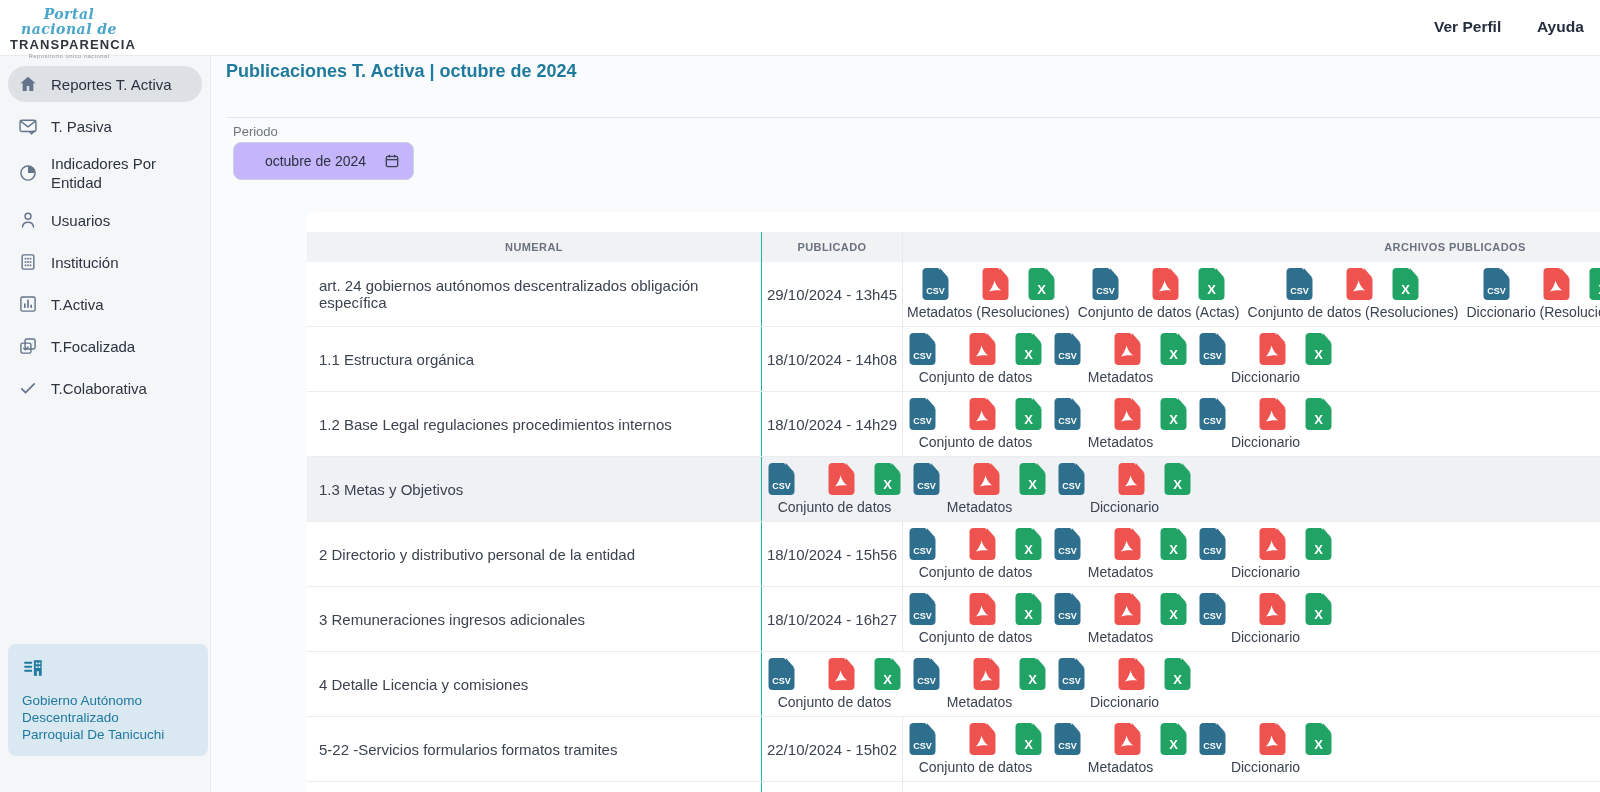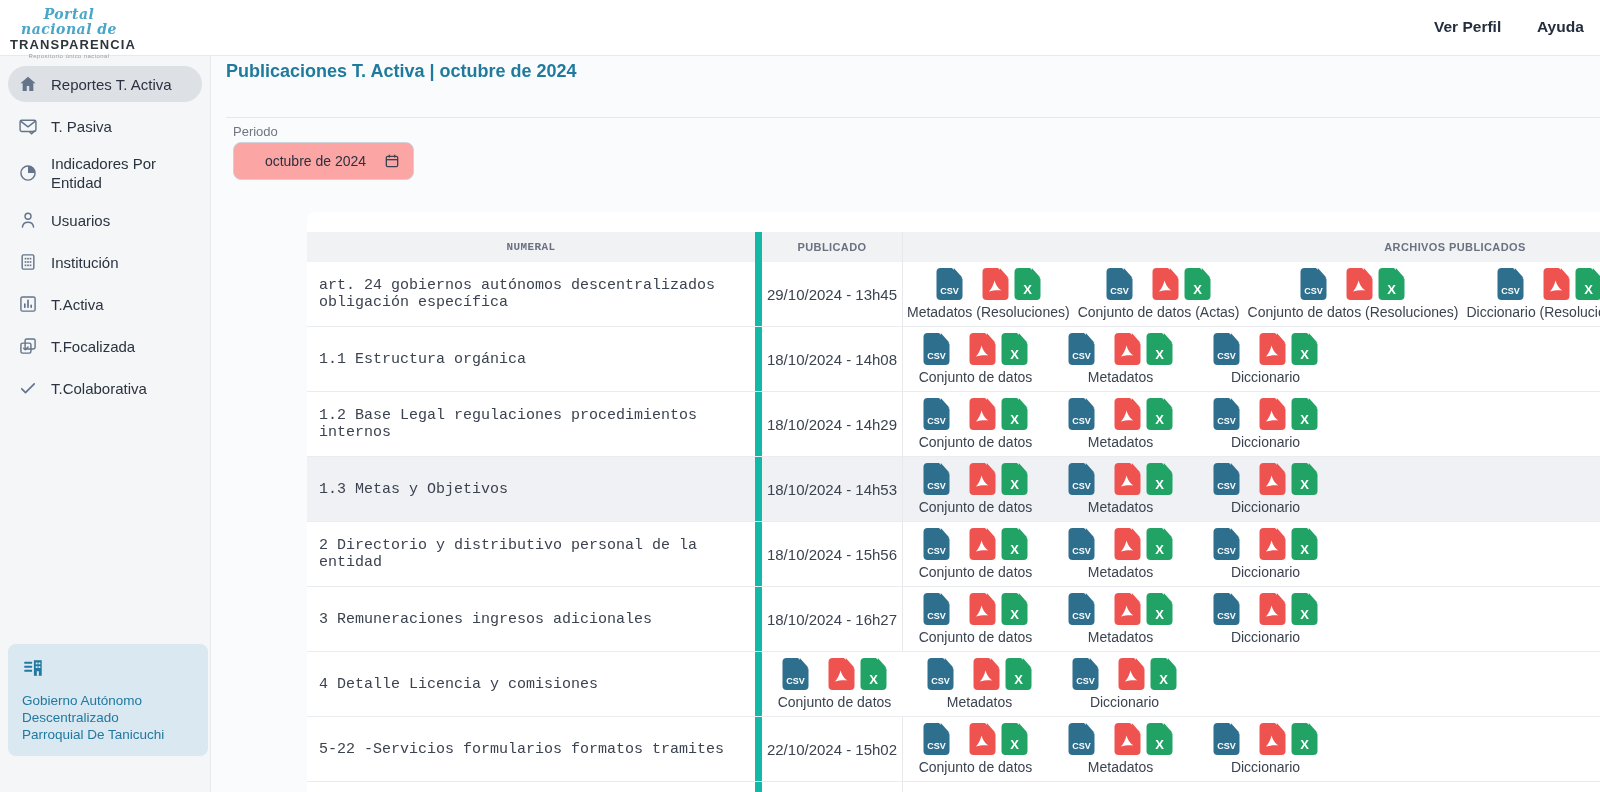--- a/index.html
+++ b/index.html
@@ -32,41 +32,41 @@
   .entity-card{position:absolute;left:8px;top:588px;width:200px;background:var(--entity-bg);
     border-radius:8px;padding:13px 14px;}
   .entity-ic{margin-bottom:9px;}
   .entity-line{font-size:13.5px;font-weight:500;color:var(--entity-text);line-height:17px;white-space:nowrap;}
 
   
   .main{position:absolute;left:211px;top:56px;width:1389px;height:736px;background:#fafbfc;overflow:hidden;}
   .page-title{position:absolute;left:15px;top:5px;font-size:18px;font-weight:700;color:var(--accent);}
   .title-divider{position:absolute;left:15px;right:0;top:61px;height:1px;background:#e5e7ea;}
   .period-label{position:absolute;left:22px;top:68px;font-size:13px;color:#6f7680;}
-  .period-input{position:absolute;left:22px;top:86px;width:181px;height:38px;background:#fca5a5;
+  .period-input{position:absolute;left:22px;top:86px;width:181px;height:38px;background:#c4b5fd;
     border:1px solid #ccd3da;border-radius:8px;display:flex;align-items:center;padding:0 13px;cursor:pointer;}
   .period-value{flex:1;text-align:center;font-size:14px;color:#2a313e;}
   .cal-ic{flex:0 0 16px;display:flex;}
 
   
   .card{position:absolute;left:96px;top:156px;width:1700px;min-height:700px;background:#ffffff;
     border-top-left-radius:8px;padding-top:20px;}
   .trow,.thead{display:grid;grid-template-columns:455px 141px 1104px;}
   .thead{height:30px;background:var(--band-bg);}
   .th{display:flex;align-items:center;justify-content:center;font-size:11px;font-weight:700;
     color:#6a7280;letter-spacing:.4px;text-transform:uppercase;}
   .trow{min-height:64px;border-bottom:1px solid #eaecef;background:#ffffff;}
   .trow.highlight{background:#f0f1f4;}
   .cell{display:flex;align-items:center;font-size:15px;color:#3b4350;}
-  .c1{padding:8px 14px 8px 12px;border-right:7px solid #14b8a6;font-family:Liberation Mono, monospace;}
+  .c1{padding:8px 14px 8px 12px;border-right:1px solid #14b8a6;}
   .c2{justify-content:center;border-right:1px solid #e7e9ec;text-align:center;}
   .th.c1,.th.c2{padding:0;}
   .c3{padding:6px 0;}
   .file-group{min-width:145px;padding:0 4px;display:flex;flex-direction:column;align-items:center;}
-  .fg-icons{display:flex;align-items:flex-end;}
+  .fg-icons{display:flex;align-items:flex-end;gap:14px;}
   .fic{display:flex;cursor:pointer;}
   .fic + .fic{margin-left:5px;}
   .fic:first-child{margin-right:14px;}
   .fg-label{margin-top:4px;font-size:14px;color:#3b4350;white-space:nowrap;}
 </style>
 </head>
 <body>
 
 <div class="topbar">
   <div class="logo">
@@ -478,21 +478,20 @@
                     <text x="13.5" y="26" text-anchor="middle" font-size="13" font-weight="800" fill="#fff" font-family="Liberation Sans, sans-serif">X</text>
                   </svg>
                 </span>
               </div>
               <div class="fg-label">Diccionario</div>
             </div>
           </div>
         </div>
         <div class="trow highlight">
           <div class="cell c1">1.3 Metas y Objetivos</div>
-          <div class="cell c2">18/10/2024 - 14h53</div>
           <div class="cell c3">
             <div class="file-group">
               <div class="fg-icons">
                 <span class="fic">
                   <svg width="27" height="32" viewBox="0 0 27 32">
                     <path d="M16 0 H4.5 C2 0 .5 1.5 .5 4 V28 C.5 30.5 2 32 4.5 32 H22.5 C25 32 26.5 30.5 26.5 28 V11 Z" fill="#2E6F8E"></path>
                     <path d="M17.8 0 V6.8 C17.8 8.6 19 9.8 20.8 9.8 H26.5 Z" fill="#2E6F8E"></path>
                     <text x="13.5" y="25.5" text-anchor="middle" font-size="9" font-weight="700" fill="#fff" font-family="Liberation Sans, sans-serif">CSV</text>
                   </svg>
                 </span>

